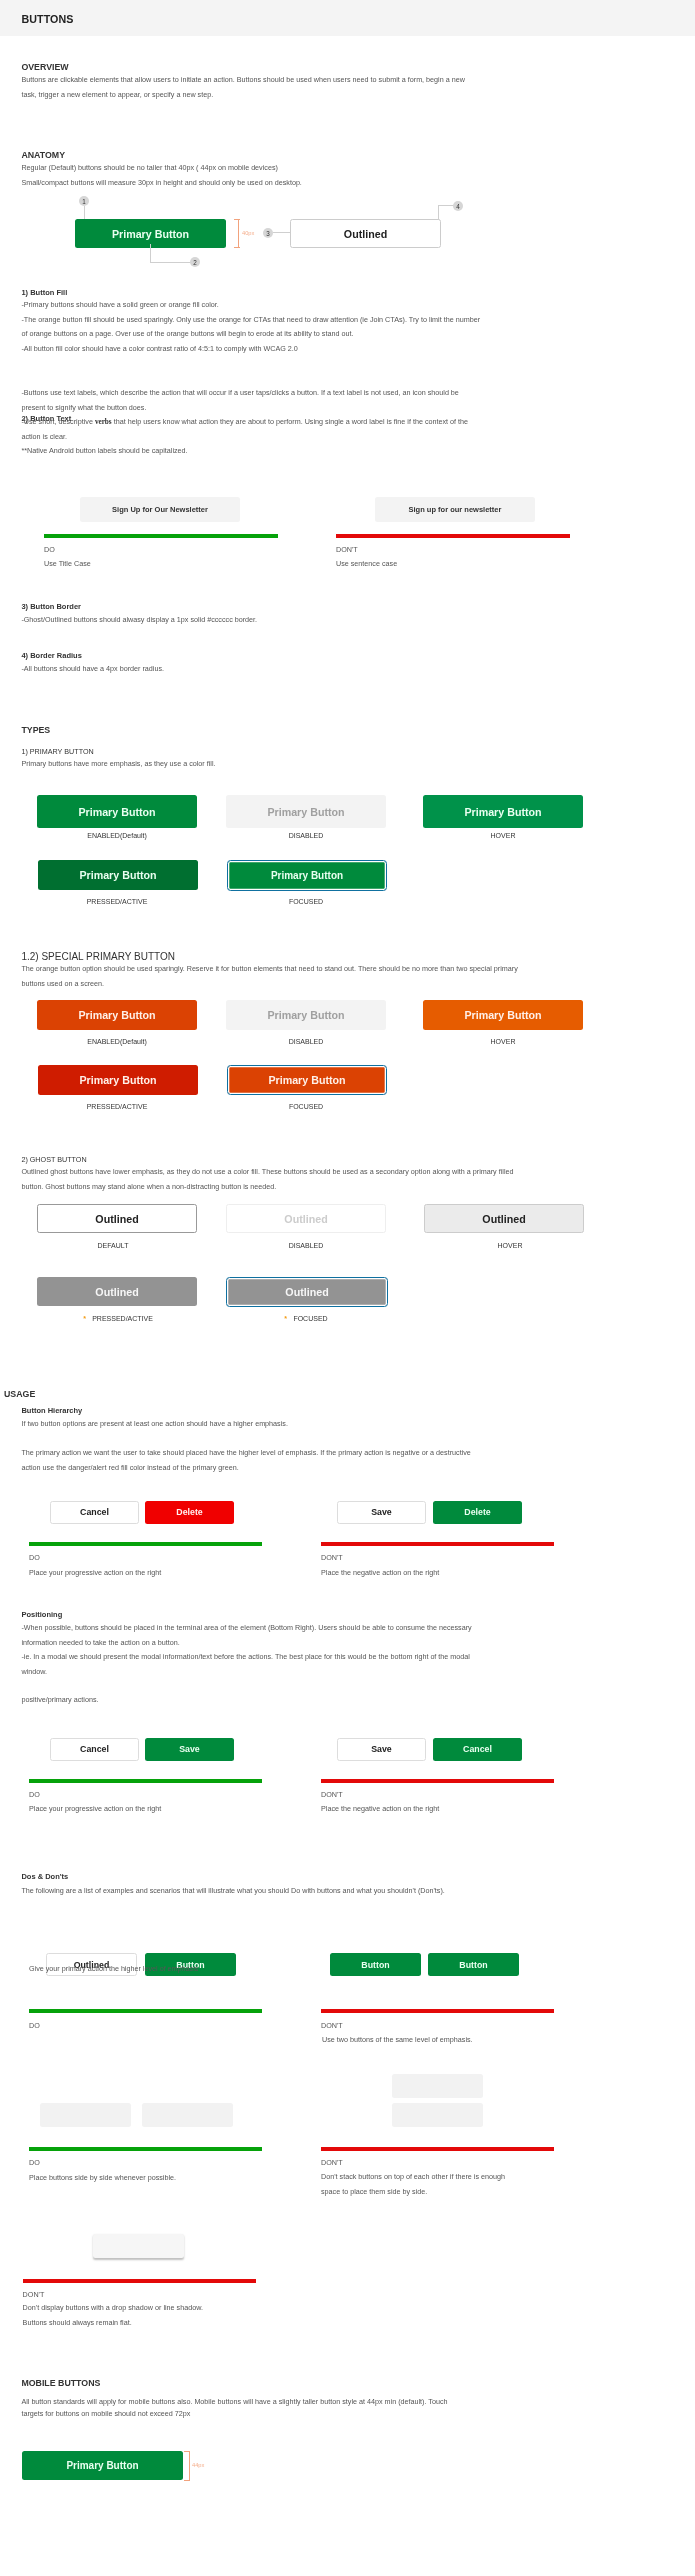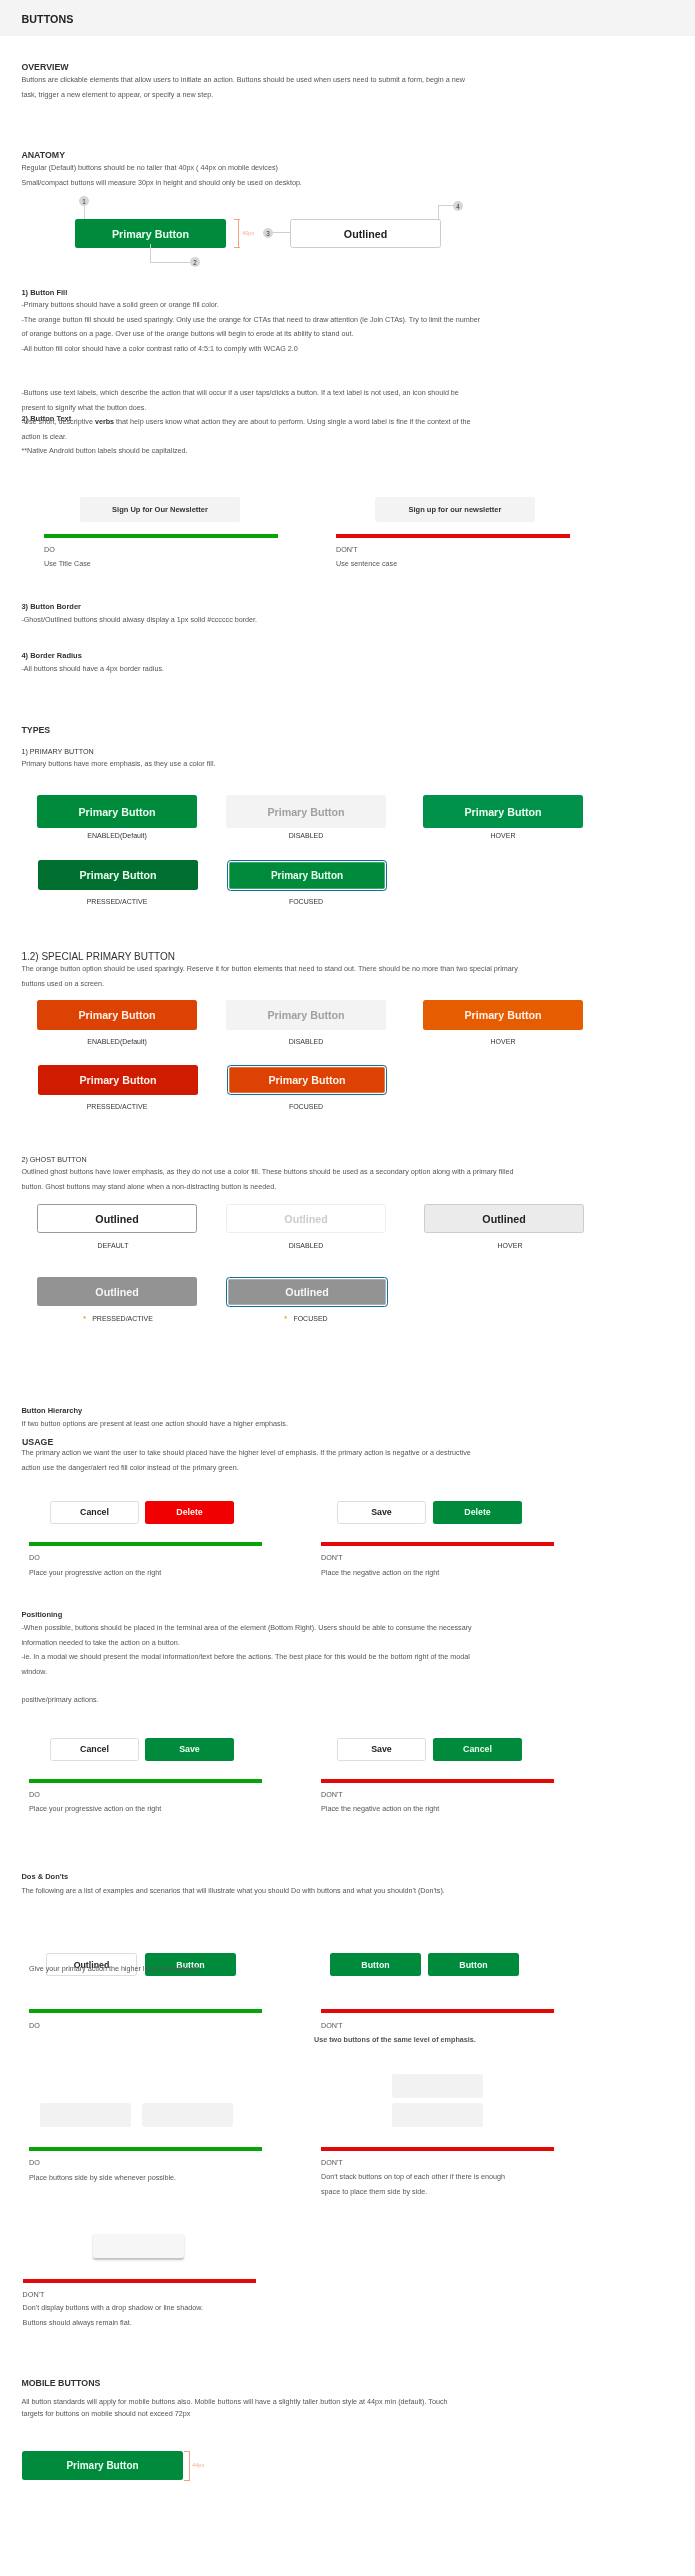--- a/index.html
+++ b/index.html
@@ -3,21 +3,21 @@
 <meta charset="utf-8">
 <style>
   * { box-sizing: border-box; margin: 0; padding: 0; }
   body { width: 696px; height: 2576px; background: #ffffff; font-family: "Liberation Sans", sans-serif; color: #333333; position: relative; overflow: hidden; }
   .abs { position: absolute; }
   .header-bar { left: 0; top: 0; width: 696px; height: 36px; background: #f4f4f4; }
   .page-title { left: 21.4px; top: 12.6px; font-size: 10.7px; font-weight: bold; color: #222; letter-spacing: 0.1px; }
   .h2 { font-size: 8.8px; font-weight: bold; color: #333; }
   .h3 { font-size: 7.5px; font-weight: bold; color: #333; }
   .p { font-size: 7.2px; color: #555; line-height: 14.5px; }
-  .p b { color: #333; }
+  .p b { color: #333; font-family: Liberation Serif, serif; }
   .btn { position: absolute; display: flex; align-items: center; justify-content: center; border-radius: 2.5px; font-weight: bold; cursor: pointer; }
   .g { background: #008a3c; color: #e8fff0; }
   .g-pressed { background: #006f30; color: #e8fff0; }
   .disabled { background: #f3f3f3; color: #a0a0a0; }
   .o-def { background: #ffffff; border: 0.6px solid #999; color: #222; }
   .o-dis { background: #ffffff; border: 0.6px solid #eeeeee; color: #cccccc; }
   .o-hov { background: #ebebeb; border: 0.6px solid #cccccc; color: #222; }
   .o-pre { background: #939393; color: #f6f6f6; }
   .orange { background: #db4203; color: #fff0e8; }
   .orange-hov { background: #e65c00; color: #fff0e8; }
@@ -149,21 +149,21 @@
 <div class="btn o-pre focus-ring" style="left:227px;top:1278px;width:160px;height:28px;font-size:10.7px;">Outlined</div>
 <div class="state-label" style="left:38px;top:1315px;display:flex;justify-content:center;">
     <span class="asterisk">*</span>
     <span>PRESSED/ACTIVE</span>
   </div>
 <div class="state-label" style="left:226px;top:1315px;display:flex;justify-content:center;">
     <span class="asterisk">*</span>
     <span>FOCUSED</span>
   </div>
 
-<div class="abs h2" style="left:22px;top:1389px;margin-top:48px;">USAGE</div>
+<div class="abs h2" style="left:4px;top:1389px;">USAGE</div>
 <div class="abs h3" style="left:21.4px;top:1406px;">Button Hierarchy</div>
 <div class="abs p" style="left:21.4px;top:1417px;">If two button options are present at least one action should have a higher emphasis.</div>
 <div class="abs p" style="left:21.4px;top:1446px;width:641px;">
   <div>The primary action we want the user to take should placed have the higher level of emphasis. If the primary action is negative or a destructive</div>
   <div>action use the danger/alert red fill color instead of the primary green.</div>
 </div>
 <div class="btn o-def" style="left:50px;top:1501px;width:89px;height:22.6px;font-size:8.8px;border-color:#dddddd;">Cancel</div>
 <div class="btn" style="left:145px;top:1501px;width:89px;height:22.6px;font-size:8.8px;background:#f00000;color:#fff0f0;">Delete</div>
 <div class="btn o-def" style="left:337px;top:1501px;width:89px;height:22.6px;font-size:8.8px;border-color:#dddddd;">Save</div>
 <div class="btn g" style="left:433px;top:1501px;width:89px;height:22.6px;font-size:8.8px;">Delete</div>
@@ -200,21 +200,21 @@
 
 <div class="btn o-def" style="left:46px;top:1953px;width:91px;height:23px;font-size:8.8px;border-color:#dddddd;">Outlined</div>
 <div class="btn g" style="left:145px;top:1953px;width:91px;height:23px;font-size:8.8px;">Button</div>
 <div class="btn g" style="left:330px;top:1953px;width:91px;height:23px;font-size:8.8px;">Button</div>
 <div class="btn g" style="left:428px;top:1953px;width:91px;height:23px;font-size:8.8px;">Button</div>
 <div class="bar-do" style="left:29px;top:2009px;width:233px;"></div>
 <div class="bar-dont" style="left:321px;top:2009px;width:233px;"></div>
 <div class="dd-title" style="left:29px;top:2021px;">DO</div>
 <div class="dd-title" style="left:321px;top:2021px;">DON'T</div>
 <div class="dd-title" style="left:29px;top:1964px;">Give your primary action the higher level of emphasis</div>
-<div class="dd-title" style="left:314px;top:2035px;font-weight:bold;">Use two buttons of the same level of emphasis.</div>
+<div class="dd-title" style="left:322px;top:2035px;">Use two buttons of the same level of emphasis.</div>
 
 <div class="ghost-light" style="left:40px;top:2103px;width:91px;height:24px;"></div>
 <div class="ghost-light" style="left:142px;top:2103px;width:91px;height:24px;"></div>
 <div class="ghost-light" style="left:392px;top:2074px;width:91px;height:24px;"></div>
 <div class="ghost-light" style="left:392px;top:2103px;width:91px;height:24px;"></div>
 <div class="bar-do" style="left:29px;top:2147px;width:233px;"></div>
 <div class="bar-dont" style="left:321px;top:2147px;width:233px;"></div>
 <div class="dd-title" style="left:29px;top:2158px;">DO</div>
 <div class="dd-title" style="left:321px;top:2158px;">DON'T</div>
 <div class="dd-title" style="left:29px;top:2173px;">Place buttons side by side whenever possible.</div>

